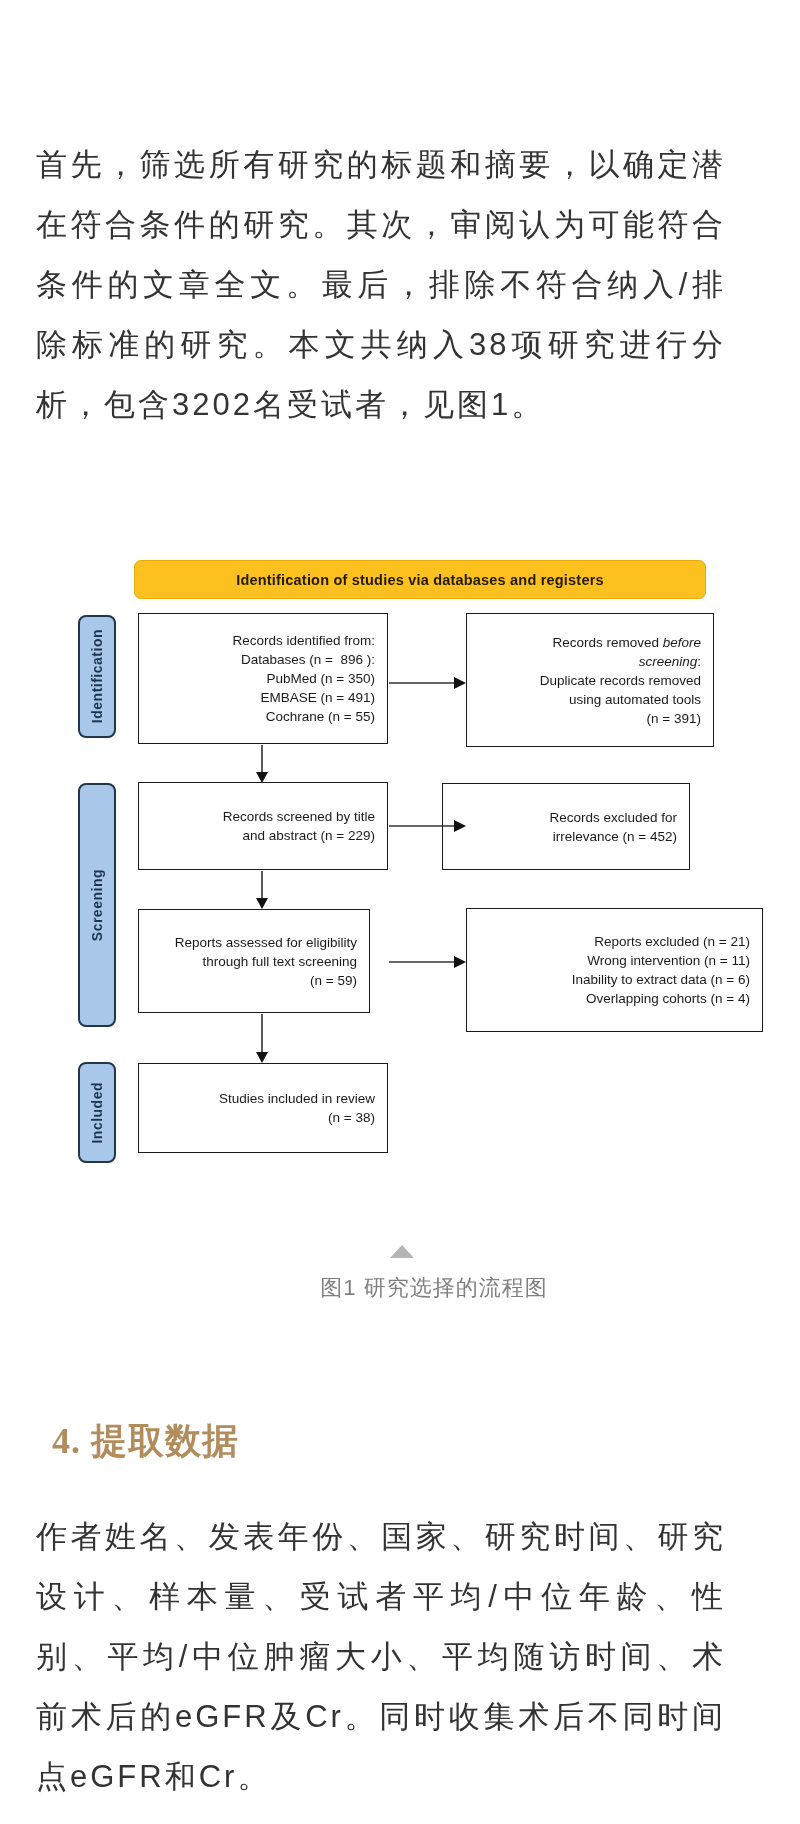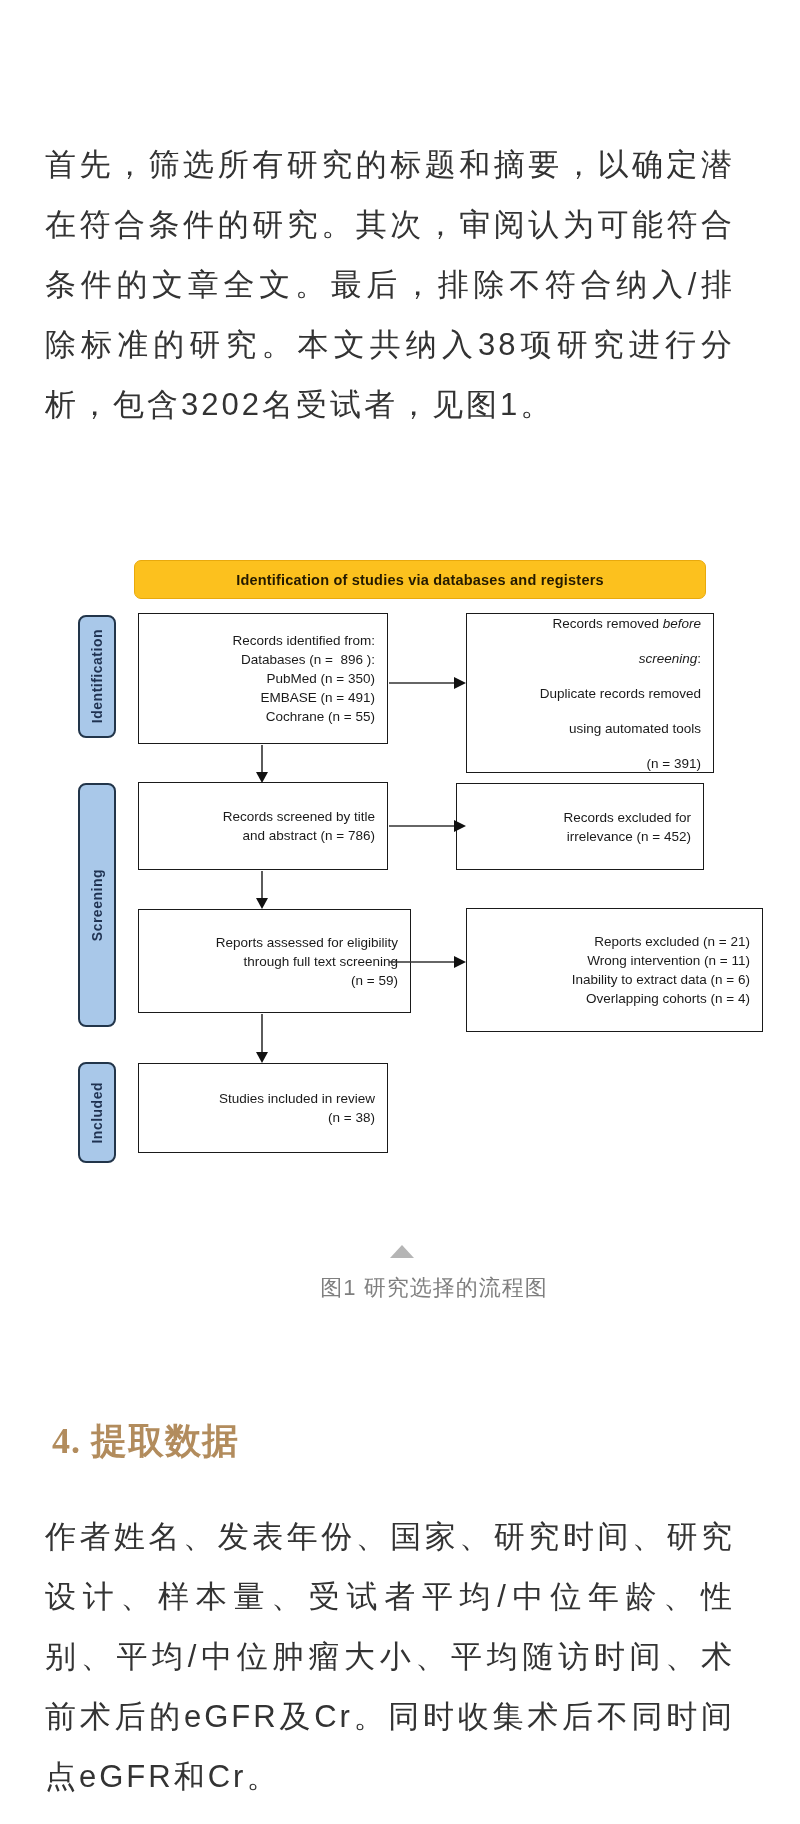--- a/index.html
+++ b/index.html
@@ -5,21 +5,21 @@
   html,body{margin:0;padding:0;background:#ffffff;}
   .page{position:relative;width:800px;height:1824px;background:#fff;overflow:hidden;
         font-family:"Liberation Sans",sans-serif;}
 
   
   .sec-heading{position:absolute;left:52px;font-family:"Liberation Serif",serif;
                font-weight:bold;font-size:36px;line-height:44px;color:var(--heading);
                letter-spacing:1px;}
   #heading3{top:33px;}
   #heading4{top:1389px;}
-  .para{position:absolute;left:45px;width:690px;font-size:31px;line-height:60px;
+  .para{position:absolute;left:36px;width:690px;font-size:31px;line-height:60px;
         letter-spacing:3px;color:var(--body-text);text-align:justify;}
   #para3{top:104px;}
   #para4{top:1476px;}
 
   
   .banner{position:absolute;left:134px;top:560px;width:570px;height:37px;
           background:var(--banner-bg);border:1px solid var(--banner-border);
           border-radius:7px;display:flex;align-items:center;justify-content:center;
           font-size:14.5px;font-weight:bold;color:var(--banner-text);letter-spacing:.2px;}
 
@@ -33,24 +33,24 @@
   #stage-included{top:1062px;height:101px;}
 
   .fbox{position:absolute;background:#fff;border:1.5px solid var(--box-border);
         box-sizing:border-box;display:flex;flex-direction:column;justify-content:center;
         padding-left:14px;padding-right:12px;font-size:13.5px;line-height:19px;
         color:var(--box-text);text-align:right;}
   .fline{white-space:pre;}
   .fline.ind1{padding-left:22px;}
   .fline.ind2{padding-left:45px;}
   .b0{left:138px;top:613px;width:250px;height:131px;}
-  .b1{left:466px;top:613px;width:248px;height:160px;gap:16px;}
+  .b1{left:466px;top:613px;width:248px;height:134px;}
   .b2{left:138px;top:782px;width:250px;height:88px;}
-  .b3{left:456px;top:783px;width:248px;height:87px;}
-  .b4{left:138px;top:909px;width:273px;height:104px;}
+  .b3{left:442px;top:783px;width:248px;height:87px;}
+  .b4{left:138px;top:909px;width:232px;height:104px;}
   .b5{left:466px;top:908px;width:297px;height:124px;}
   .b6{left:138px;top:1063px;width:250px;height:90px;}
 
   #arrow-layer{position:absolute;left:0;top:0;width:800px;height:1824px;pointer-events:none;}
 
   
   .fig-triangle{position:absolute;left:390px;top:1245px;width:0;height:0;
                 border-left:12px solid transparent;border-right:12px solid transparent;
                 border-bottom:13px solid var(--triangle);}
   .fig-caption{position:absolute;left:0;top:1272px;width:800px;text-align:center;
@@ -86,21 +86,21 @@
       </div>
     <div class="fbox b1">
         <div class="fline ind0"><span>Records removed </span><span style="font-style: italic;">before</span></div>
         <div class="fline ind0"><span style="font-style: italic;">screening</span><span>:</span></div>
         <div class="fline ind1"><span>Duplicate records removed</span></div>
         <div class="fline ind1"><span>using automated tools</span></div>
         <div class="fline ind1"><span>(n = 391)</span></div>
       </div>
     <div class="fbox b2">
         <div class="fline ind0"><span>Records screened by title</span></div>
-        <div class="fline ind0"><span>and abstract (n = 786)</span></div>
+        <div class="fline ind0"><span>and abstract (n = 229)</span></div>
       </div>
     <div class="fbox b3">
         <div class="fline ind0"><span>Records excluded for</span></div>
         <div class="fline ind0"><span>irrelevance (n = 452)</span></div>
       </div>
     <div class="fbox b4">
         <div class="fline ind0"><span>Reports assessed for eligibility</span></div>
         <div class="fline ind0"><span>through full text screening</span></div>
         <div class="fline ind0"><span>(n = 59)</span></div>
       </div>

